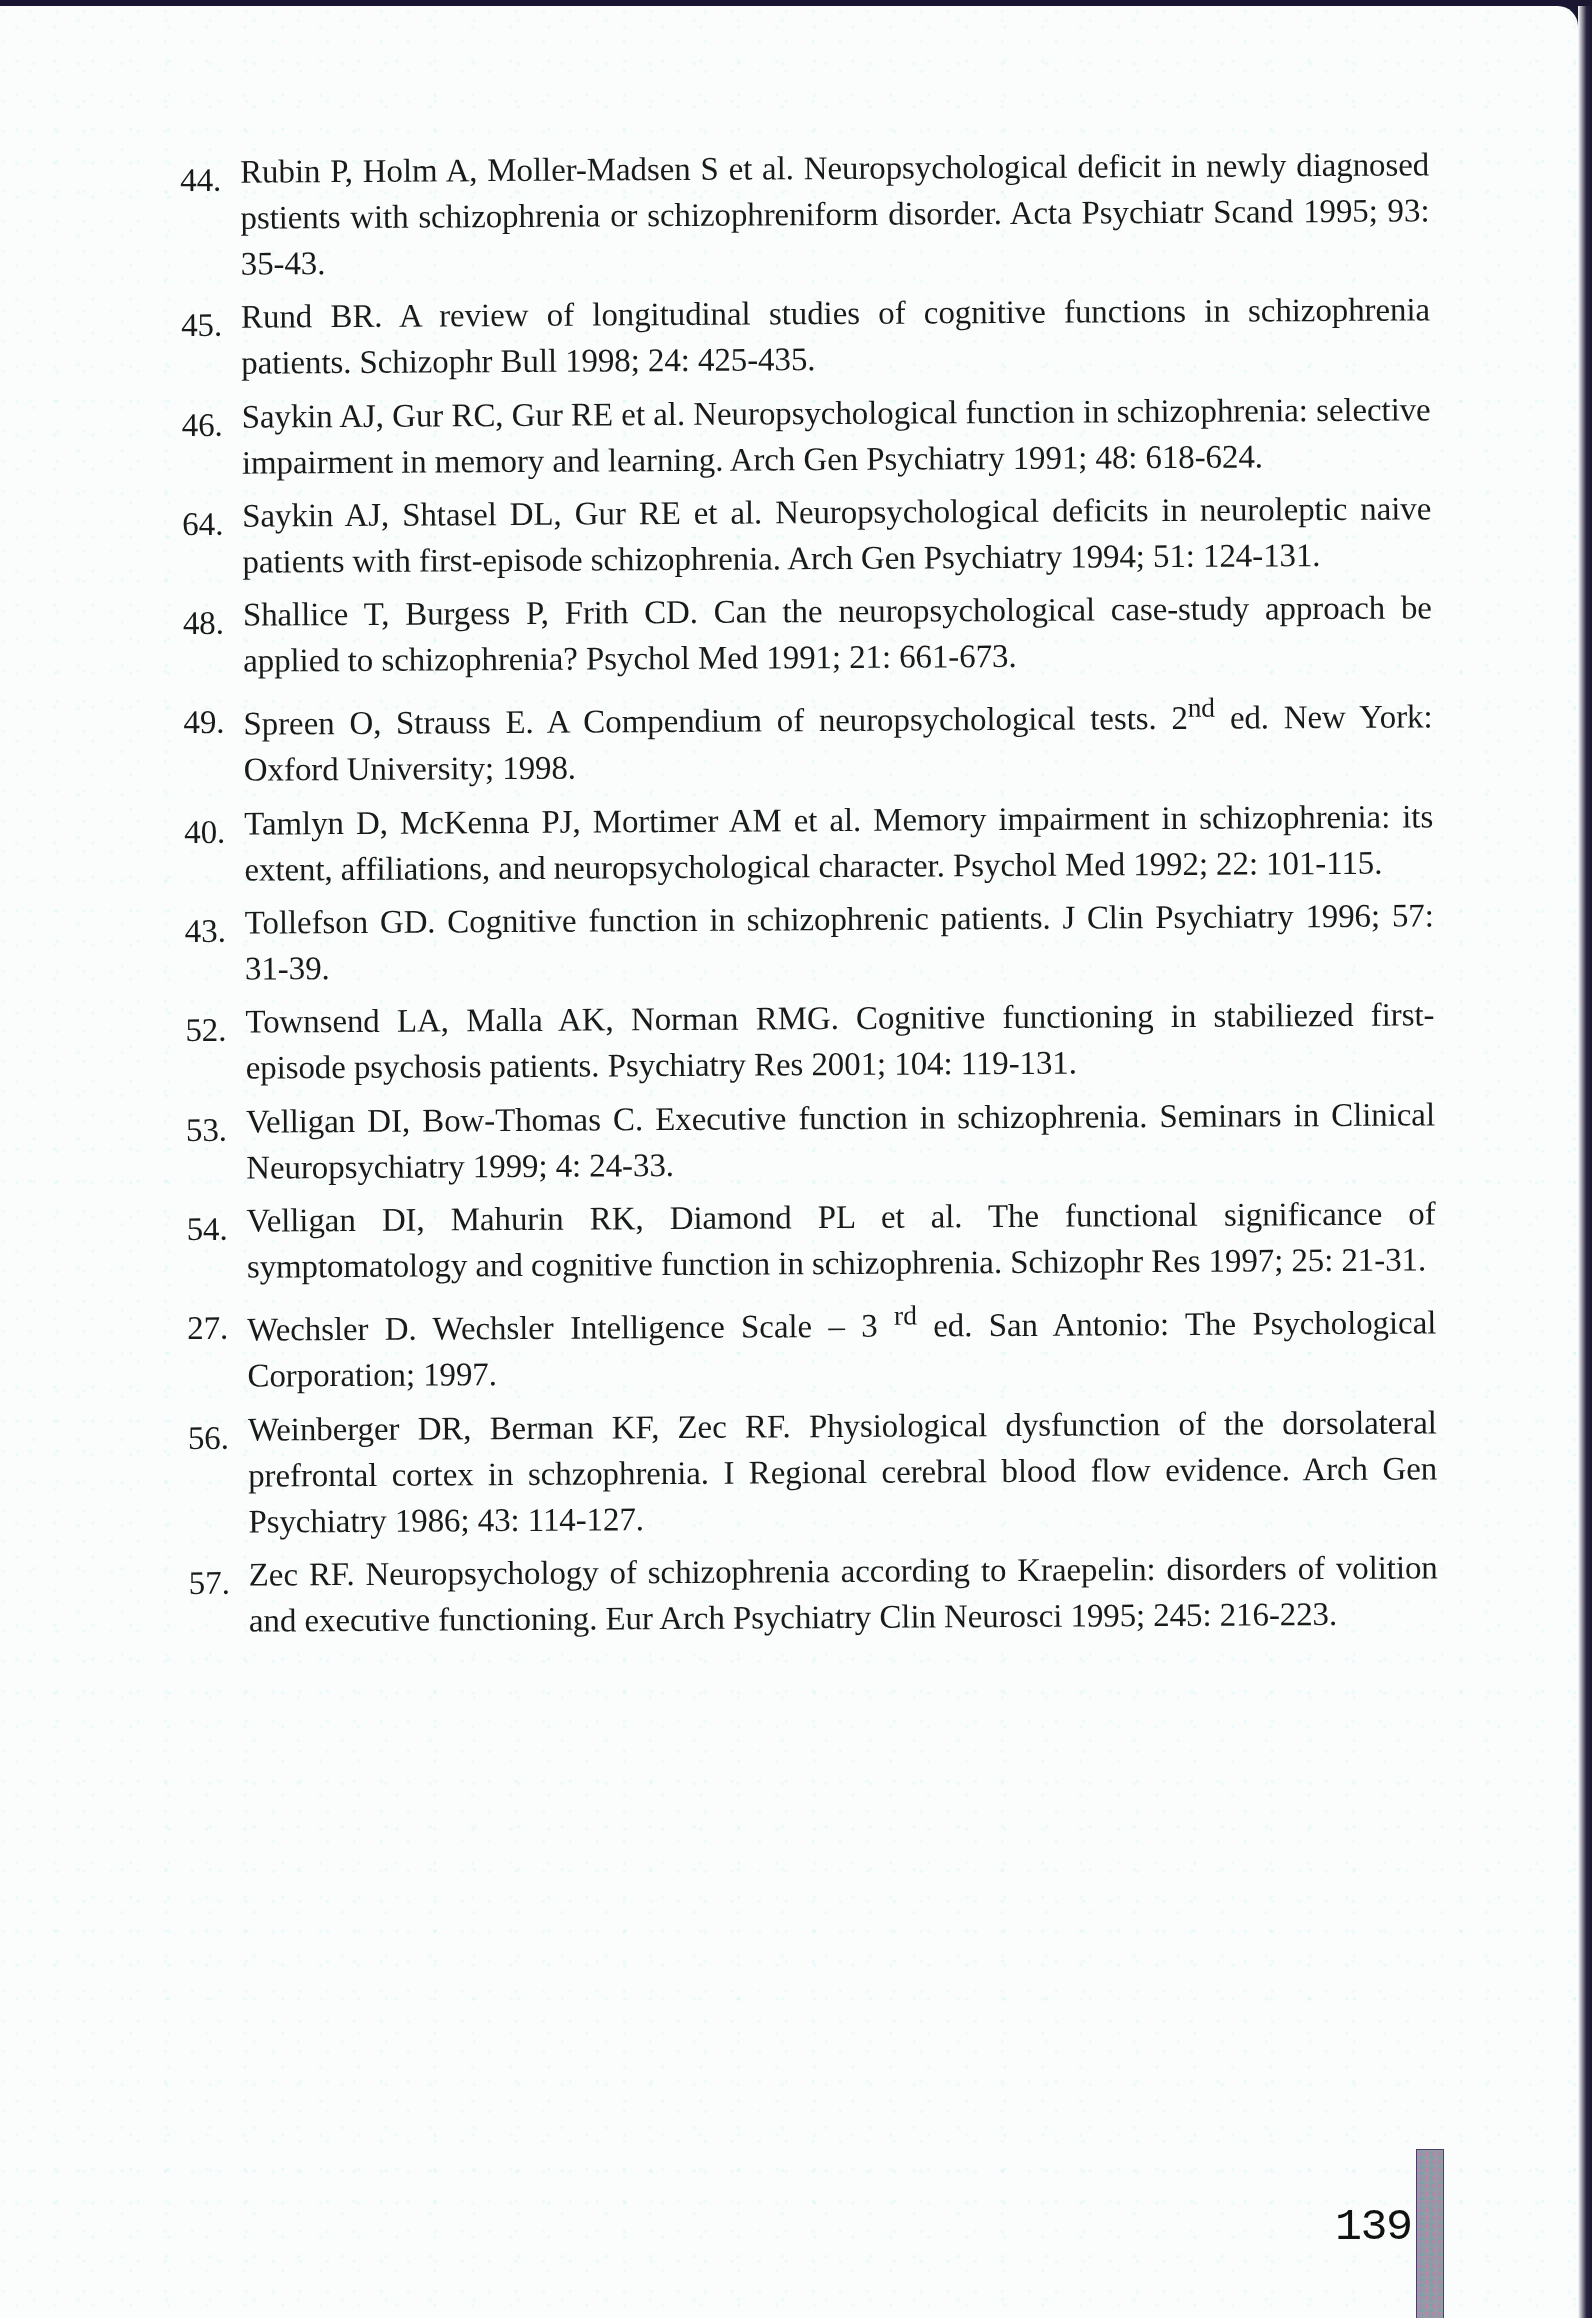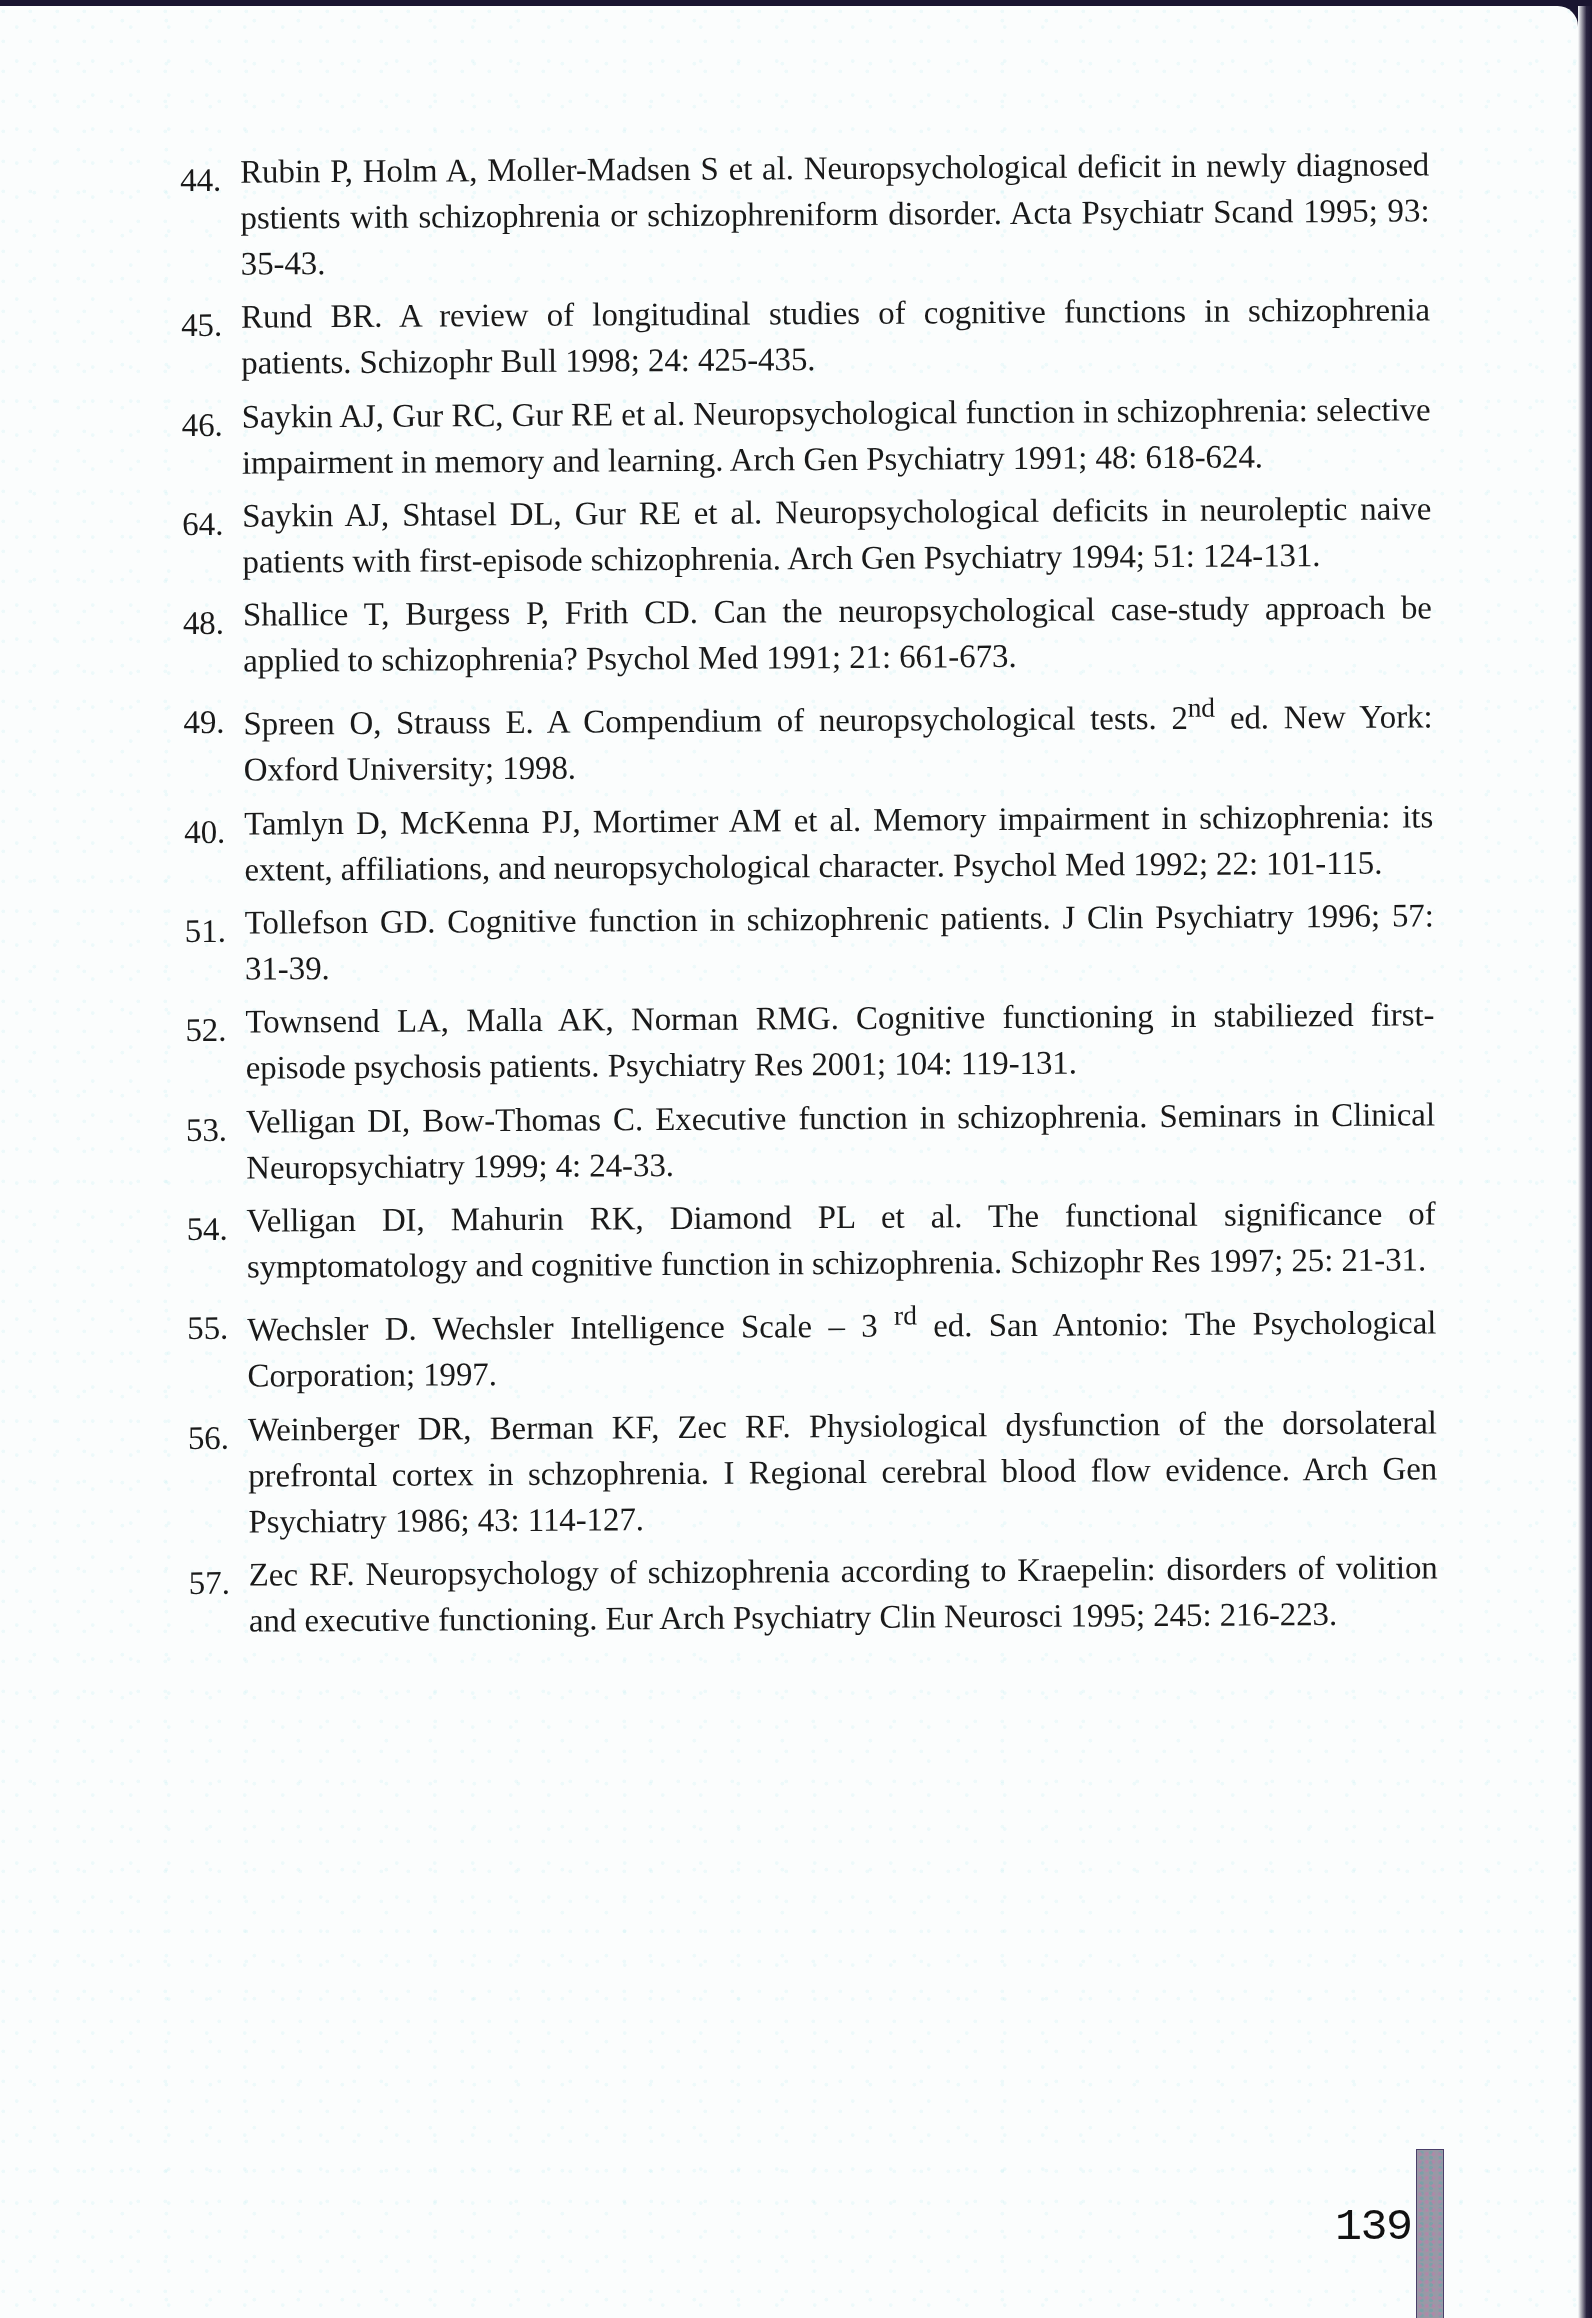--- a/index.html
+++ b/index.html
@@ -118,37 +118,37 @@
   </li>
   <li class="ref">
     <span class="ref-num">49.</span>
     <span class="ref-text"><span>Spreen O, Strauss E. A Compendium of neuropsychological tests. 2</span><sup>nd</sup><span> ed. New York: Oxford University;  1998.</span></span>
   </li>
   <li class="ref">
     <span class="ref-num">40.</span>
     <span class="ref-text">Tamlyn D, McKenna PJ, Mortimer AM et al. Memory impairment in schizophrenia: its extent, affiliations, and neuropsychological character. Psychol Med 1992; 22: 101-115.</span>
   </li>
   <li class="ref">
-    <span class="ref-num">51.</span>
+    <span class="ref-num">43.</span>
     <span class="ref-text">Tollefson GD. Cognitive function in schizophrenic patients. J Clin Psychiatry 1996; 57: 31-39.</span>
   </li>
   <li class="ref">
     <span class="ref-num">52.</span>
     <span class="ref-text">Townsend LA, Malla AK, Norman RMG. Cognitive functioning in stabiliezed first-episode psychosis patients. Psychiatry Res 2001; 104: 119-131.</span>
   </li>
   <li class="ref">
     <span class="ref-num">53.</span>
     <span class="ref-text">Velligan DI, Bow-Thomas C. Executive function in schizophrenia. Seminars in Clinical Neuropsychiatry 1999; 4: 24-33.</span>
   </li>
   <li class="ref">
     <span class="ref-num">54.</span>
     <span class="ref-text">Velligan DI, Mahurin RK, Diamond PL et al. The functional significance of symptomatology and cognitive function in schizophrenia. Schizophr Res 1997; 25: 21-31.</span>
   </li>
   <li class="ref">
-    <span class="ref-num">55.</span>
+    <span class="ref-num">27.</span>
     <span class="ref-text"><span>Wechsler D. Wechsler Intelligence Scale – 3 </span><sup>rd</sup><span> ed. San Antonio: The Psychological Corporation; 1997.</span></span>
   </li>
   <li class="ref">
     <span class="ref-num">56.</span>
     <span class="ref-text">Weinberger DR, Berman KF, Zec RF. Physiological dysfunction of the dorsolateral prefrontal cortex in schzophrenia. I Regional cerebral blood flow evidence. Arch Gen Psychiatry 1986; 43: 114-127.</span>
   </li>
   <li class="ref">
     <span class="ref-num">57.</span>
     <span class="ref-text">Zec RF. Neuropsychology of schizophrenia according to Kraepelin: disorders of volition and executive functioning. Eur Arch Psychiatry Clin Neurosci 1995; 245: 216-223.</span>
   </li>

